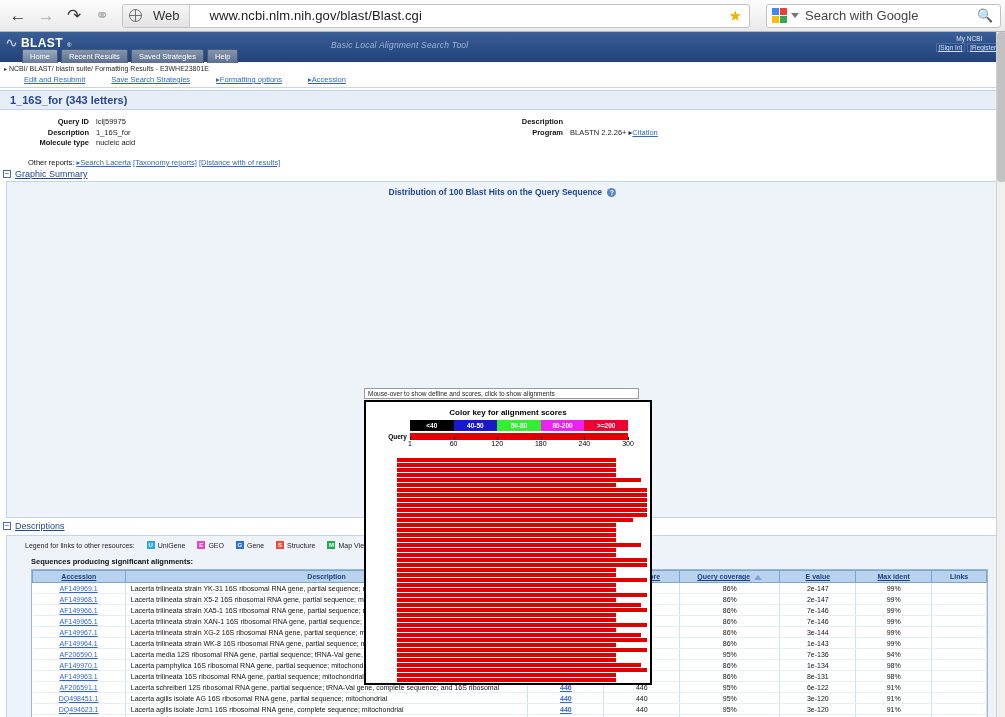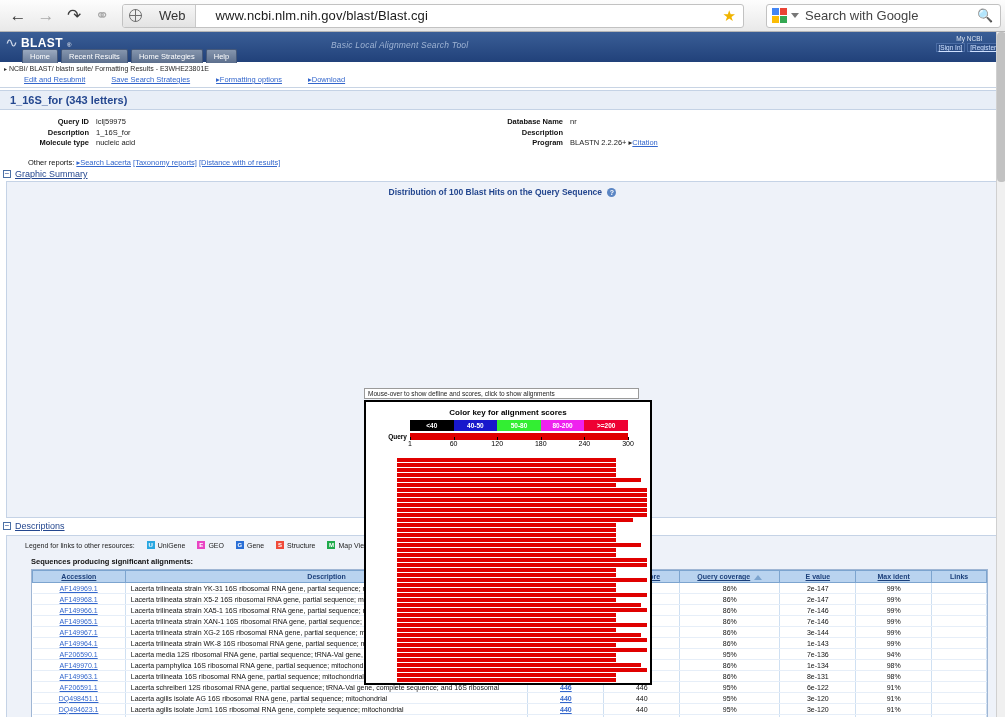--- a/index.html
+++ b/index.html
@@ -22,34 +22,34 @@
   .nav-btn{
     width:28px; height:28px; display:flex; align-items:center; justify-content:center;
     color:#3a3a3a; font-size:17px;
   }
   .nav-btn.dim{ color:#a9a9a9; }
   .urlbox{
     flex:1; height:24px; margin-left:6px; display:flex; align-items:center;
     background:#fff; border:1px solid #c2c2c2; border-radius:3px;
   }
   .websel{
-    display:flex;align-items:center;gap:17px;height:22px;padding:0 9px 0 6px;
+    display:flex;align-items:center;gap:11px;height:22px;padding:0 9px 0 6px;
     background:linear-gradient(#f6f6f6,#e3e3e3);
     border-right:1px solid #c9c9c9; border-radius:2px 0 0 2px; font-size:13px; color:#333;
   }
   .globe{
     width:13px;height:13px;border:1.4px solid #707070;border-radius:50%;
     position:relative;flex:none;
   }
   .globe:before{content:"";position:absolute;left:5px;top:-1px;width:1.4px;height:13px;background:#707070;}
   .globe:after{content:"";position:absolute;left:-1px;top:5px;width:13px;height:1.4px;background:#707070;}
   .url-text{ flex:1; padding-left:20px; font-size:13px; color:#1b1b1b; letter-spacing:.1px;}
   .star{ color:#f0b400; font-size:15px; padding:0 7px; }
   .searchbox{
-    width:235px; height:24px; margin-left:22px; display:flex; align-items:center;
+    width:235px; height:24px; margin-left:16px; display:flex; align-items:center;
     background:#fff; border:1px solid #c2c2c2; border-radius:3px;
   }
   .gicon{
     width:15px;height:15px;margin-left:5px;flex:none;
     background:
       linear-gradient(#4285F4,#4285F4) 0 0/7px 7px no-repeat,
       linear-gradient(#EA4335,#EA4335) 8px 0/7px 7px no-repeat,
       linear-gradient(#FBBC05,#FBBC05) 0 8px/7px 7px no-repeat,
       linear-gradient(#34A853,#34A853) 8px 8px/7px 7px no-repeat;
   }
@@ -211,21 +211,21 @@
   <div class="blast-logo">
     <span class="helix">∿</span>
     <span class="blast-word">BLAST</span>
     <span class="tm">®</span>
   </div>
   <div class="tagline">Basic Local Alignment Search Tool</div>
 
   <div class="blast-tabs">
     <div class="btab active">Home</div>
     <div class="btab">Recent Results</div>
-    <div class="btab">Home Strategies</div>
+    <div class="btab">Saved Strategies</div>
     <div class="btab">Help</div>
   </div>
 
   <div class="myncbi">
     <div class="mrow">
       <span>My NCBI</span>
       <span>N</span>
     </div>
     <div class="signrow">
       <span class="lnk">[Sign In]</span>
@@ -235,21 +235,21 @@
 </div>
 
 <div class="crumb">
   <span class="arrow">▸</span>
   <span>NCBI/ BLAST/ blastn suite/ Formatting Results - E3WHE23801E</span>
 </div>
 <div class="toolrow">
   <a>Edit and Resubmit</a>
   <a>Save Search Strategies</a>
   <a>▸Formatting options</a>
-  <a>▸Download</a>
+  <a>▸Accession</a>
 </div>
 
 <div class="qtitle">1_16S_for (343 letters)</div>
 
 <div class="qinfo">
   <div class="qleft">
     <div class="frow">
       <span class="flab">Query ID</span>
       <span class="fval">lcl|59975</span>
     </div>
@@ -257,24 +257,20 @@
       <span class="flab">Description</span>
       <span class="fval">1_16S_for</span>
     </div>
     <div class="frow">
       <span class="flab">Molecule type</span>
       <span class="fval">nucleic acid</span>
     </div>
   </div>
 
   <div class="qright">
-    <div class="frow">
-      <span class="flab">Database Name</span>
-      <span class="fval">nr</span>
-    </div>
     <div class="frow">
       <span class="flab">Description</span>
     </div>
     <div class="frow">
       <span class="flab">Program</span>
       <span class="fval">BLASTN 2.2.26+</span>
       <span class="fval">&nbsp;▸<a>Citation</a></span>
     </div>
   </div>
 

